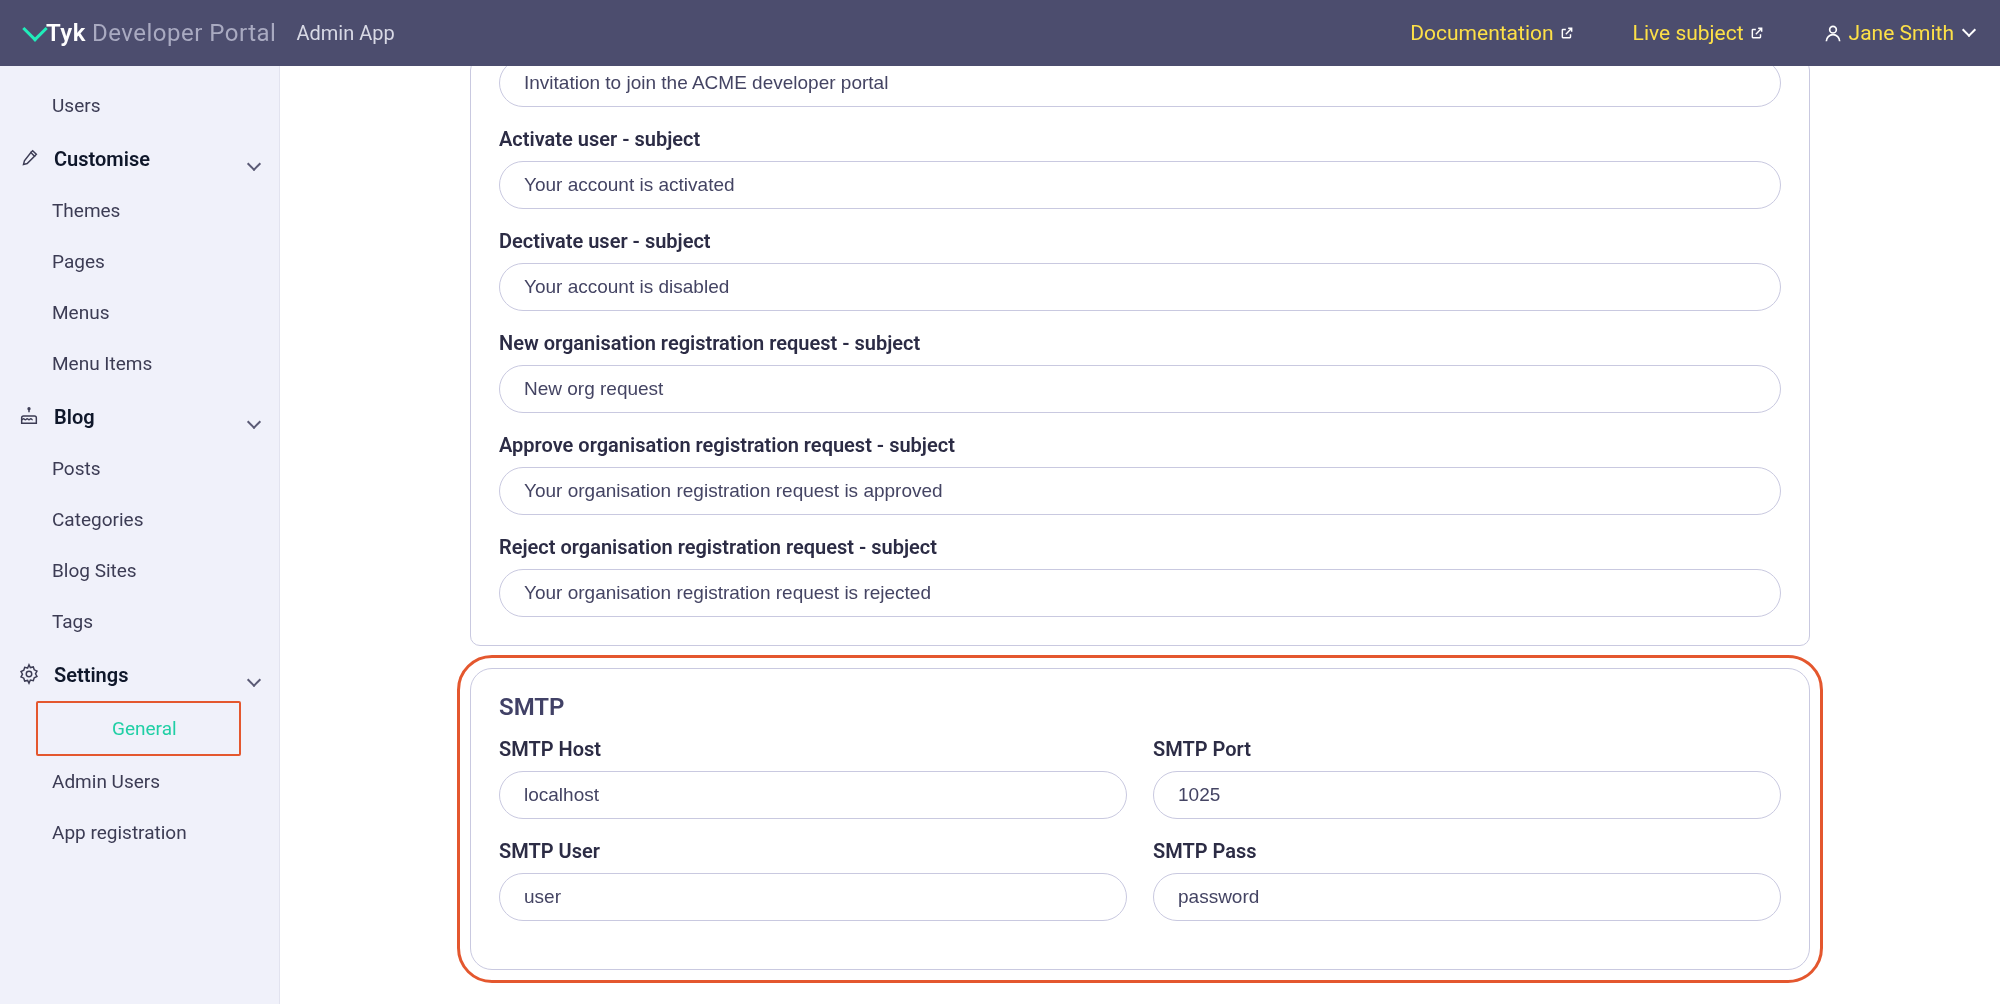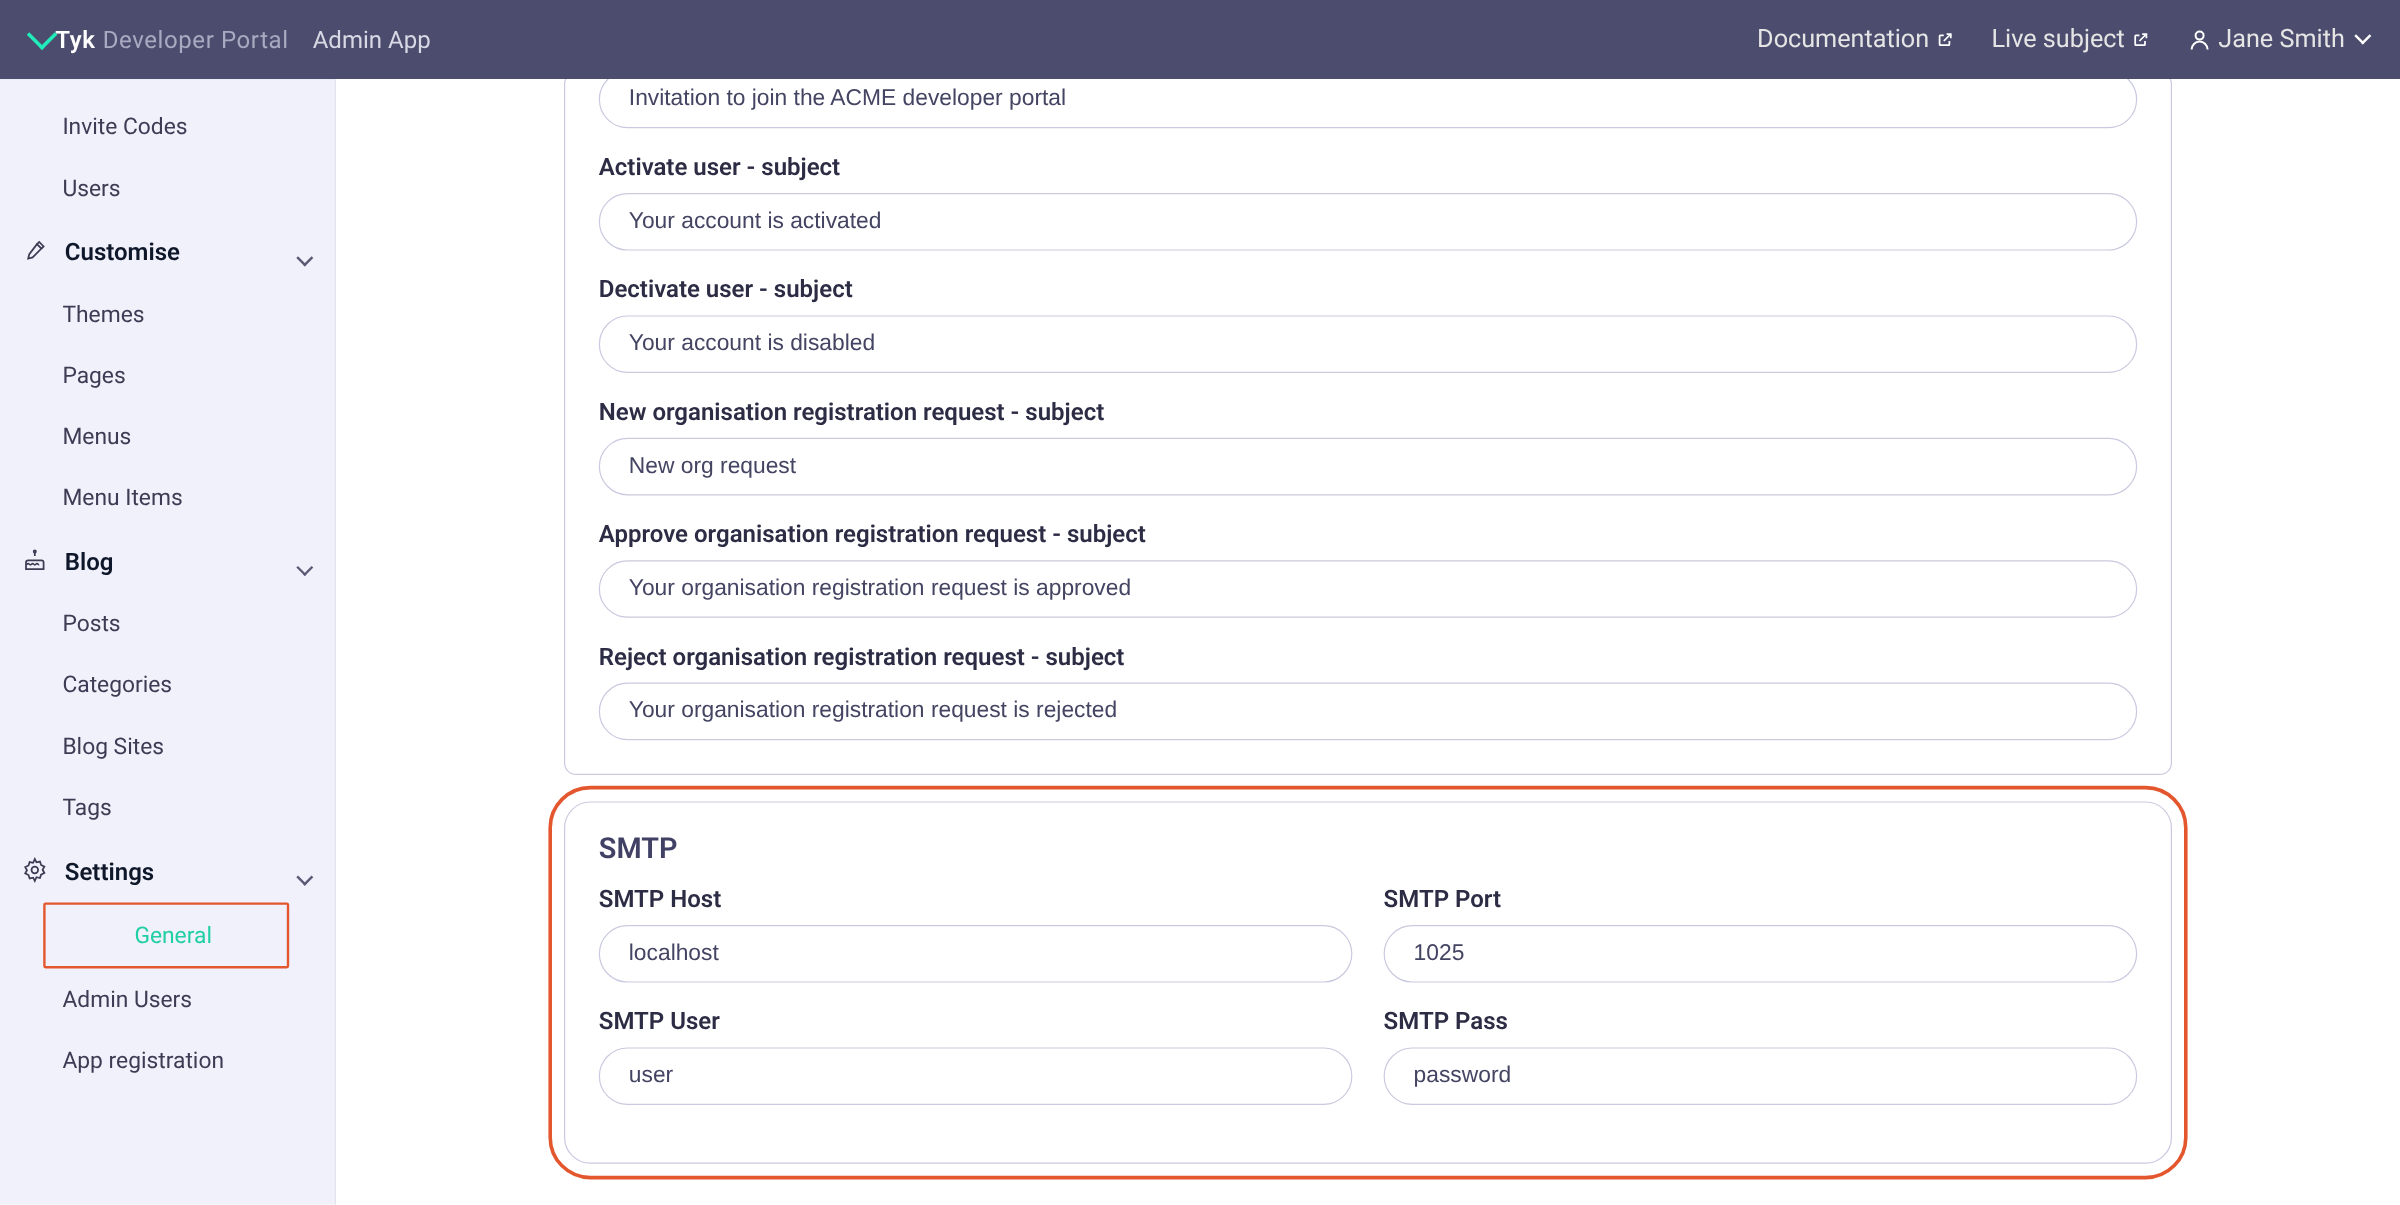--- a/index.html
+++ b/index.html
@@ -1,26 +1,26 @@
 <!DOCTYPE html>
 <html><head>
   <meta charset="utf-8">
   <style>
     * { box-sizing: border-box; margin: 0; padding: 0; }
     html, body { width: 2000px; height: 1004px; font-family: -apple-system, BlinkMacSystemFont, "Segoe UI", Roboto, sans-serif; background: #fff; color: #2c2c3e; overflow: hidden; }
     
     
     .header { height: 66px; background: #4c4d6e; display: flex; align-items: center; padding: 0 26px; color: #e6e6f0; }
-    .logo { display: flex; align-items: center; font-size: 20px; letter-spacing: 0.5px; }
+    .logo { display: flex; align-items: center; font-size: 24px; letter-spacing: 0.5px; }
     .logo-tyk { display: inline-flex; align-items: center; margin-right: 6px; font-weight: 600; color: #fff; }
     .logo-check { display:inline-block; width:18px; height:18px; border:3px solid #20edba; border-top:none; border-right:none; transform: rotate(-45deg); margin-right: 2px; position:relative; top:-4px; }
     .logo-portal { color: #a9aac1; font-weight: 400; }
     .admin-app { margin-left: 20px; color: #d8d9e5; font-size: 20px; }
     .header-right { margin-left: auto; display: flex; align-items: center; gap: 32px; font-size: 21px; }
-    .header-link { display: flex; align-items: center; gap: 6px; cursor: pointer; color: #e5e5e5; }
+    .header-link { display: flex; align-items: center; gap: 6px; cursor: pointer; color: #fde047; margin-left: 27px; }
     .ext-icon { width:14px; height:14px; }
     .user-icon { width:20px; height:22px; }
     .chev-down { display:inline-block; width:10px; height:10px; border:2px solid #fff; border-top:none; border-left:none; transform: rotate(45deg); position:relative; top:-3px; margin-left:4px; }
 
     
     .body-wrap { display:flex; height: calc(100% - 66px); }
     
     
     .sidebar { width: 280px; background: #f0f1fa; border-right: 1px solid #e2e3ef; overflow-y: auto; overflow-x: hidden; padding-top: 14px; }
     .side-item { display:flex; align-items:center; padding: 14px 18px 14px 52px; font-size: 19px; color: #3c3c54; cursor:pointer; }
@@ -82,23 +82,20 @@
           <path d="M4 22c0-4.4 3.6-8 8-8s8 3.6 8 8"></path>
         </svg>
       <span>Jane Smith</span>
       <span class="chev-down"></span>
     </div>
   </div>
 </div>
 
 <div class="body-wrap">
   <div class="sidebar">
-    <div class="side-item">
-        <span>Invite Codes</span>
-      </div>
     <div class="side-item">
         <span>Users</span>
       </div>
 
     <div class="side-section">
       <span class="ico">
           <svg viewBox="0 0 24 24" width="22" height="22" fill="none" stroke="#3c3c54" stroke-width="1.6">
             <path d="M14 6l4 4-8 8-4 1 1-4 7-9z"></path>
             <path d="M14 6l2-2 4 4-2 2"></path>
           </svg>

